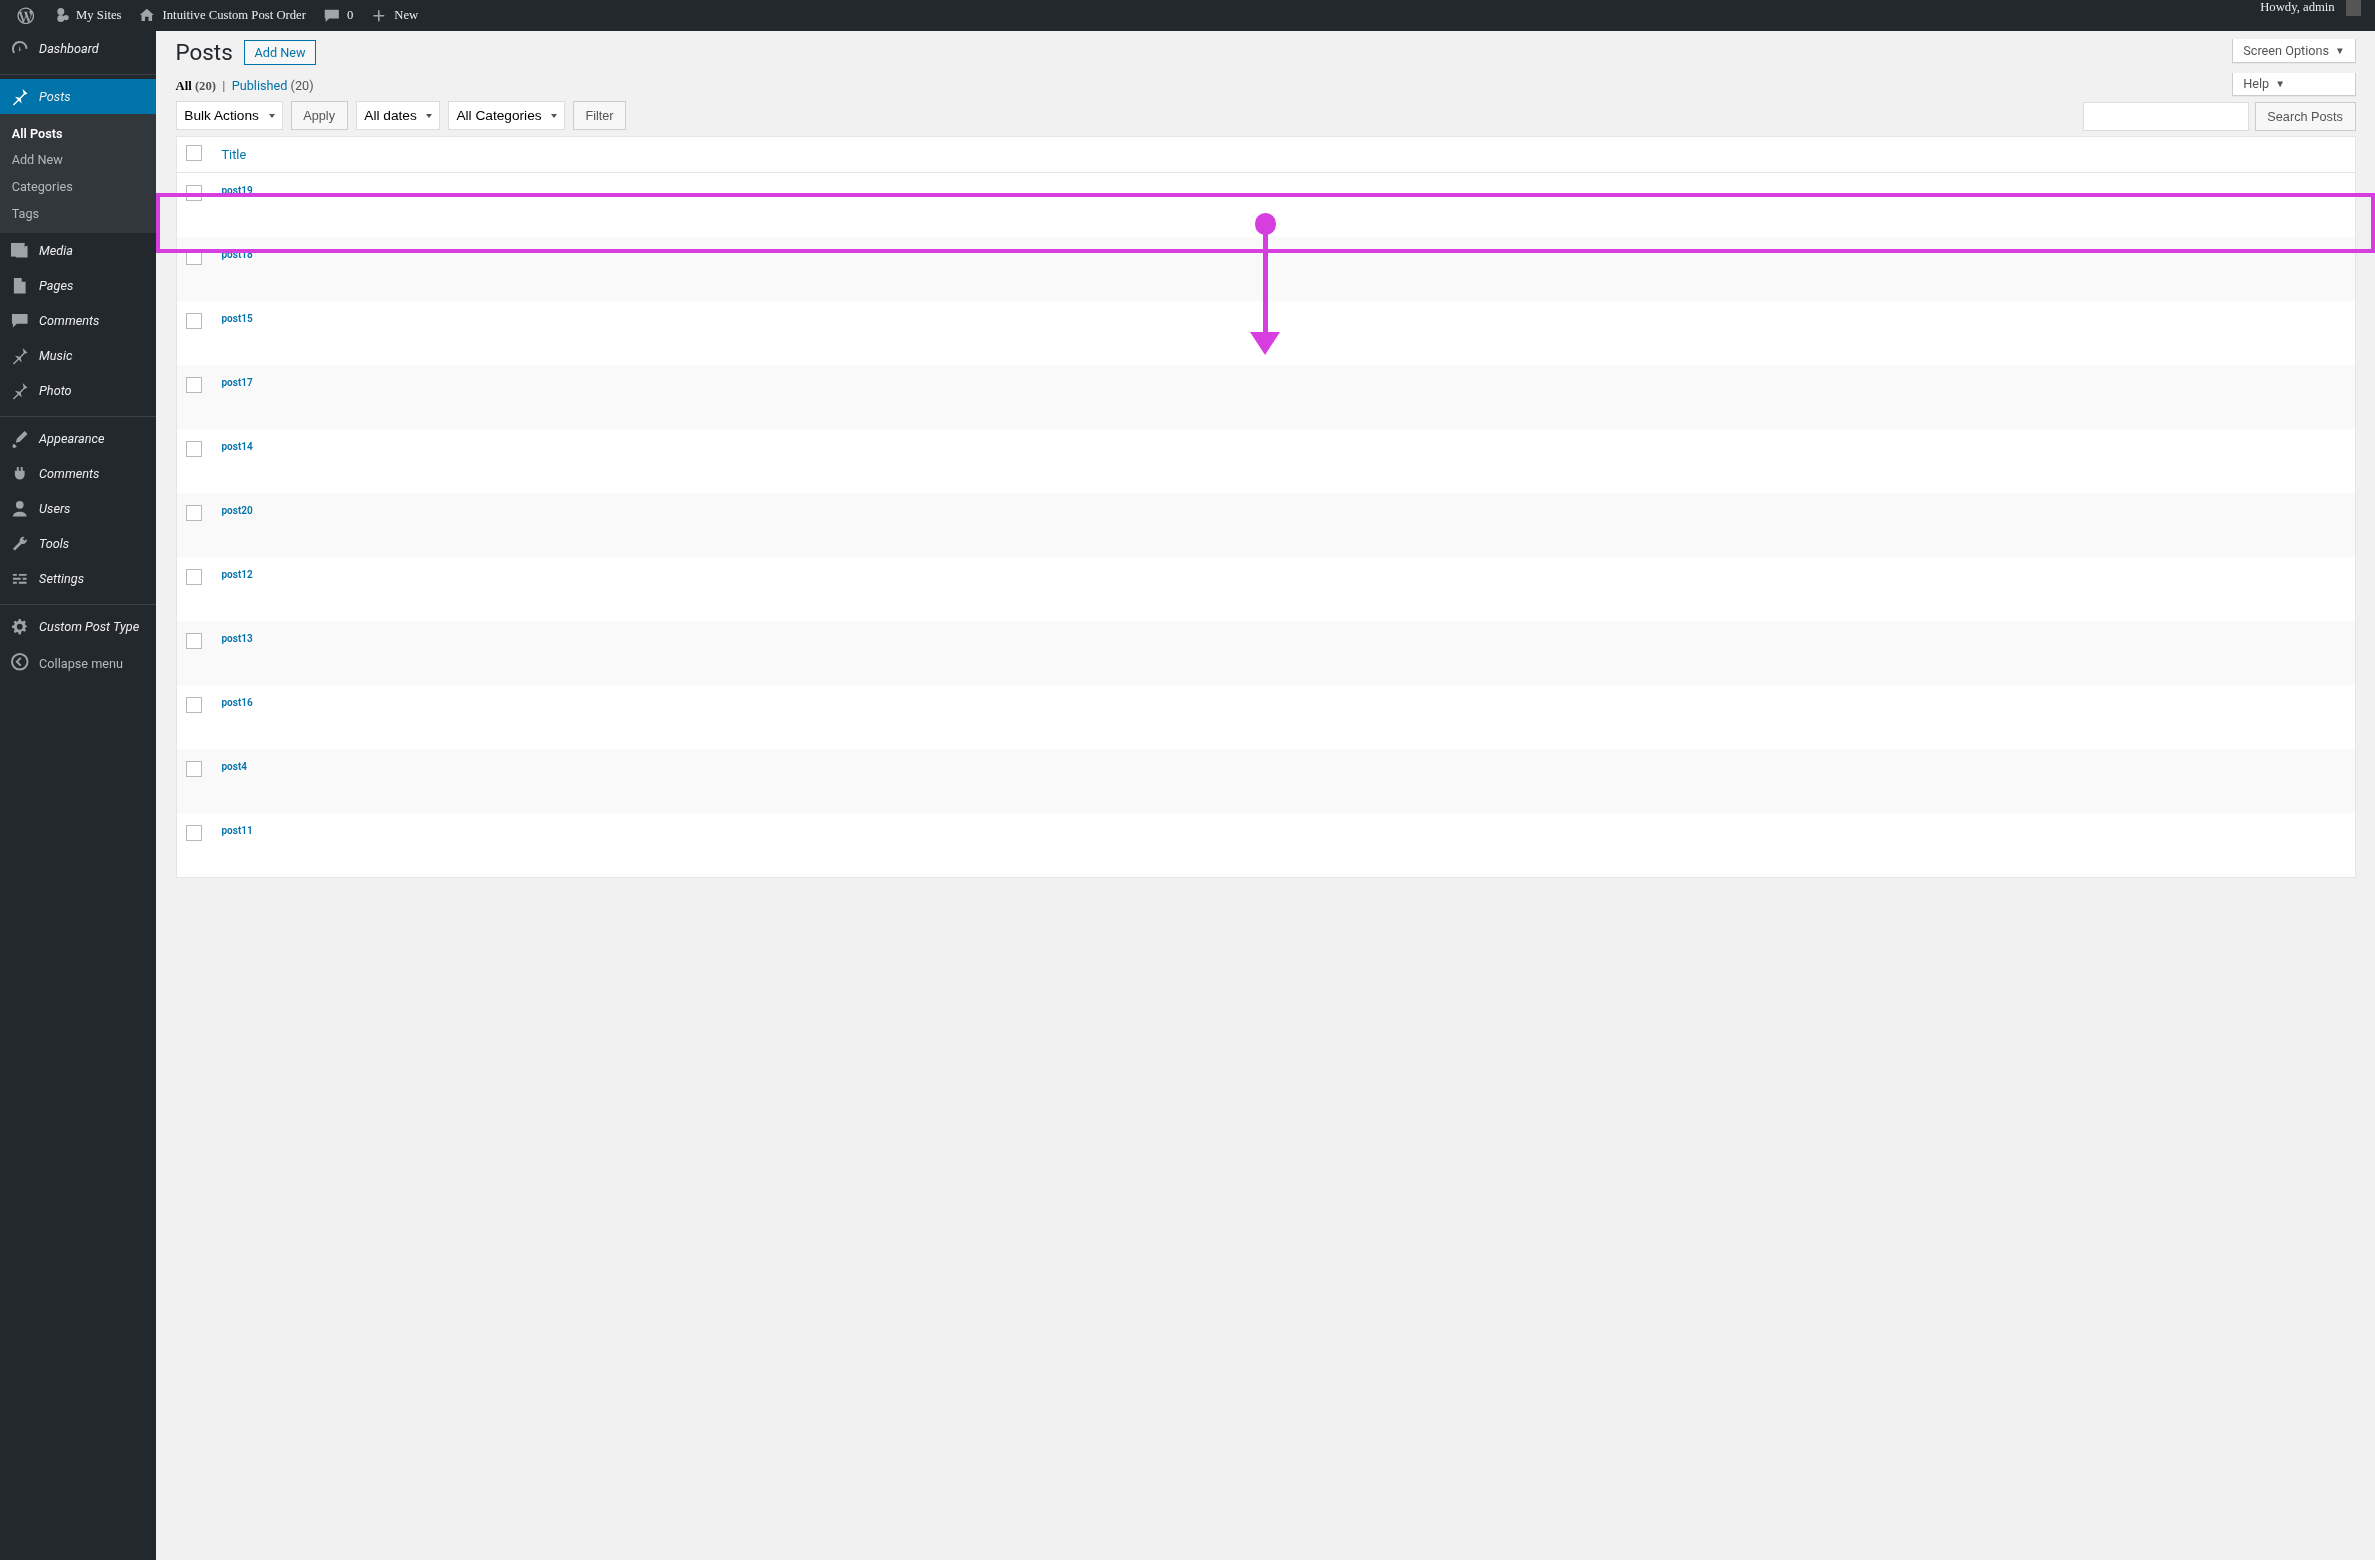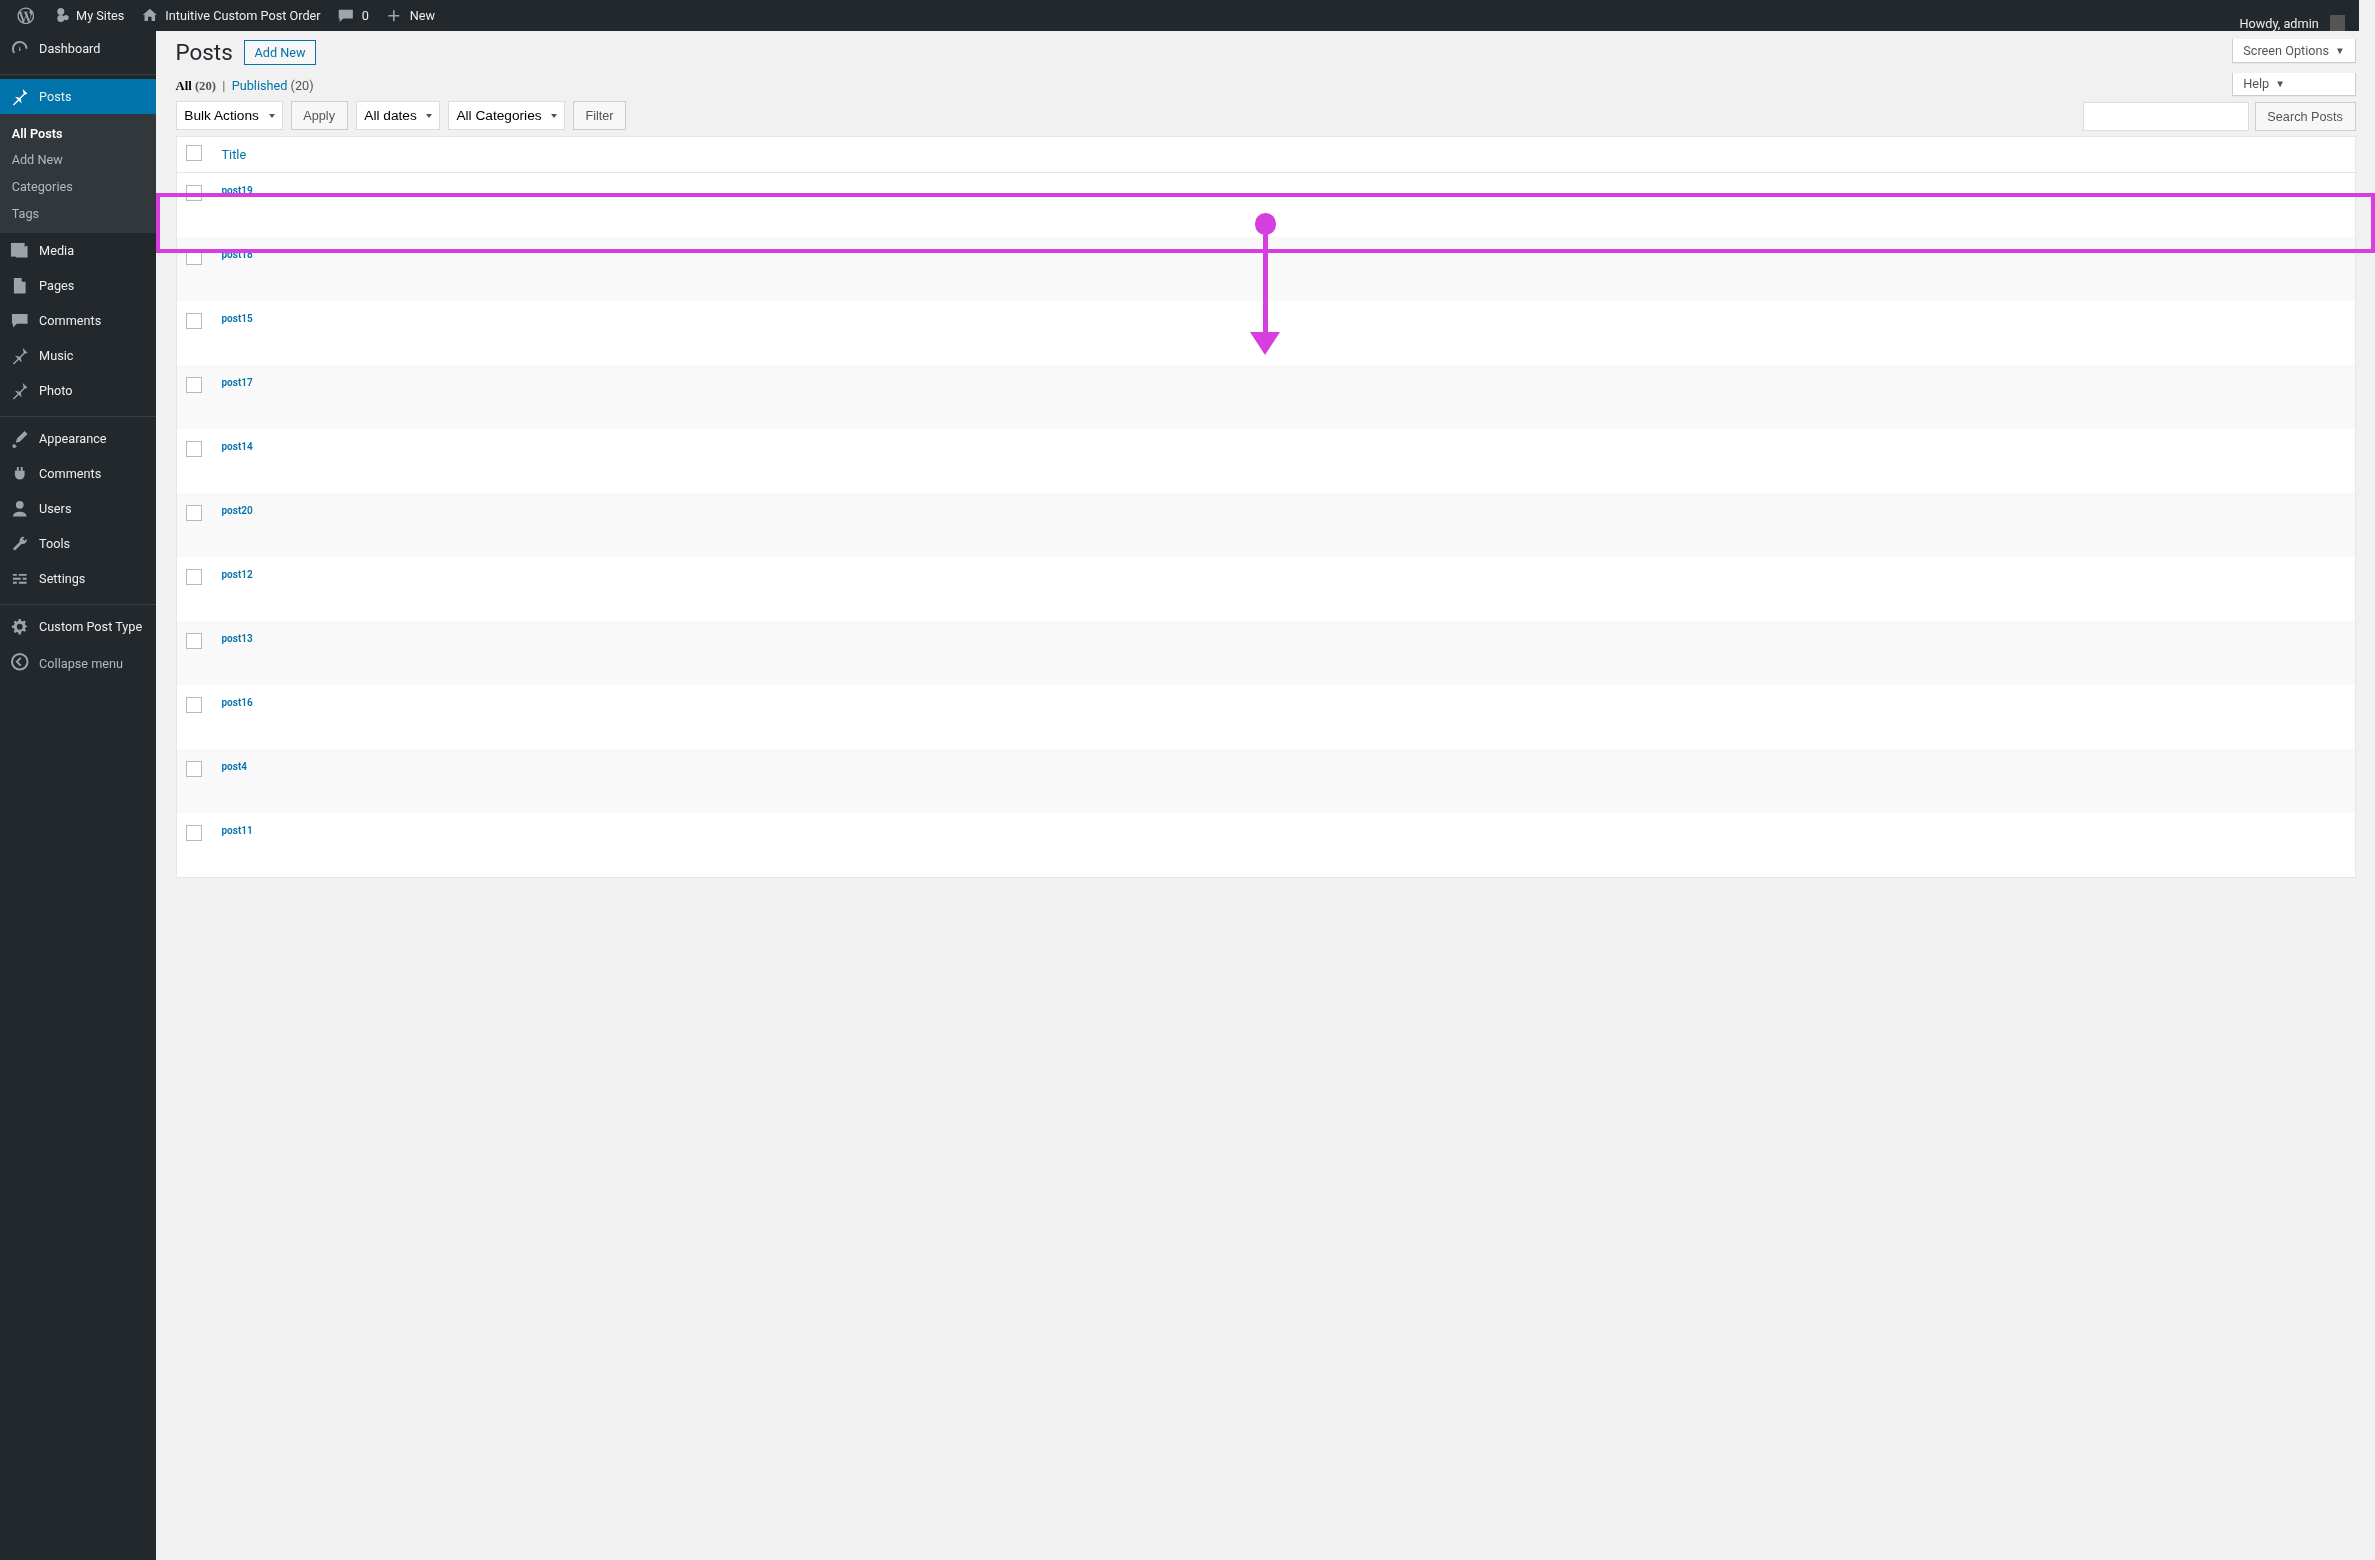--- a/index.html
+++ b/index.html
@@ -1,28 +1,28 @@
 <!DOCTYPE html>
 <html><head>
 <meta charset="utf-8">
 <style>
   * { box-sizing: border-box; margin: 0; padding: 0; }
   body { font-family: -apple-system, BlinkMacSystemFont, "Segoe UI", Roboto, sans-serif; font-size: 12.7px; background: #f1f1f1; color: #444; }
 
   
-  .adminbar { position: fixed; top:0; left:0; right:16px; height:31px; background:#23282d; color:#b4b9be; display:flex; align-items:flex-end; padding:0 7.8px; z-index:1000; font-size:12.7px; }
+  .adminbar { position: fixed; top:0; left:0; right:0; height:31px; background:#23282d; color:#b4b9be; display:flex; align-items:flex-start; padding:0 7.8px; z-index:1000; font-size:12.7px;font-family:Liberation Serif, serif; }
   .adminbar .ab-left { display:flex; align-items:center; gap:0; }
   .adminbar .ab-item { display:flex; align-items:center; gap:5.9px; padding:0 7.8px; height:31px; color:#eee; cursor:pointer; }
   .adminbar .ab-item .ic { display:inline-flex; width:19.5px; height:19.5px; align-items:center; justify-content:center; fill:#a0a5aa; color:#a0a5aa;}
   .adminbar .ab-right { margin-left:auto; display:flex; align-items:center; gap:11px; padding-right:5.9px;}
   .avatar { width:15.6px; height:15.6px; background:#555; display:inline-block; }
 
   
   .adminmenu { position:fixed; top:31px; left:0; bottom:0; width:156px; background:#23282d; color:#eee; }
-  .menu-item { display:flex; align-items:center; gap:9.8px; padding:7.8px 9.8px; color:#eee; cursor:pointer; position:relative;}
+  .menu-item { display:flex; align-items:center; gap:9.8px; padding:7.8px 9.8px; color:#eee; cursor:pointer; position:relative;font-style:italic;}
   .menu-item .ic { width:19.5px; height:19.5px; display:inline-flex; align-items:center; justify-content:center; fill:#9ea3a8; color:#9ea3a8;}
   .menu-item.current { background:#0073aa; }
   .menu-item.current .ic { fill:#fff; color:#fff;}
   .menu-item.current::after{ content:""; position:absolute; right:-7.8px; top:50%; margin-top:-7.8px; border:7.8px solid transparent; border-right-color:#f1f1f1;}
   .submenu { background:#32373c; padding:5.9px 0; }
   .submenu .sub-item { padding:5.9px 11.7px; color:#b4b9be; cursor:pointer; font-size:12.7px;}
   .submenu .sub-item.current { color:#fff; font-weight:600;}
   .menu-sep { height:4.9px; background:transparent; border-bottom:1px solid #393f44; margin:3.9px 0; }
 
   

